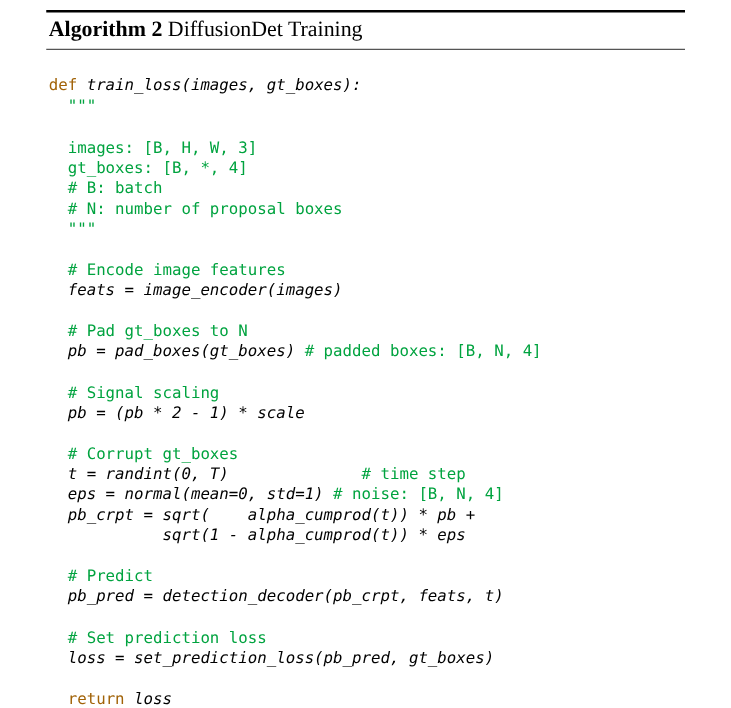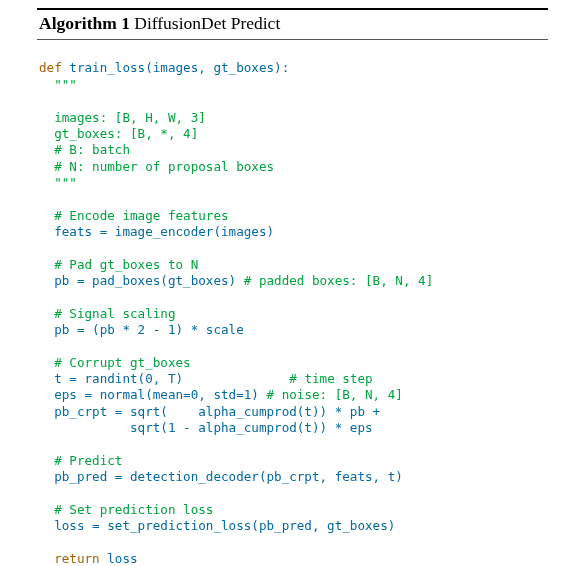--- a/index.html
+++ b/index.html
@@ -52,30 +52,30 @@
     white-space: pre;
     color: #3b3b3b;
   }
   .ln {
     display: block;
     height: 16.35px;
     white-space: pre;
   }
   .kw   { color: #a16207; }
   .cm   { color: #00a33f; }
-  .cd   { color: #0369a1; }
+  .cd   { color: #000000; font-style: italic; }
 </style>
 </head>
 <body>
 
 <div id="algo-box">
 
   <div class="rule-thick"></div>
 
   <div class="algo-title">
-    <span class="label">Algorithm 1</span><span> </span><span class="subject">DiffusionDet Predict</span>
+    <span class="label">Algorithm 2</span><span> </span><span class="subject">DiffusionDet Training</span>
   </div>
 
   <div class="rule-thin"></div>
 
   <pre id="code-block"><span class="ln"><span class="kw">def</span><span class="cd"> train_loss(images, gt_boxes):</span></span><span class="ln"><span class="cm">  """</span></span><span class="ln">&nbsp;</span><span class="ln"><span class="cm">  images: [B, H, W, 3]</span></span><span class="ln"><span class="cm">  gt_boxes: [B, *, 4]</span></span><span class="ln"><span class="cm">  # B: batch</span></span><span class="ln"><span class="cm">  # N: number of proposal boxes</span></span><span class="ln"><span class="cm">  """</span></span><span class="ln">&nbsp;</span><span class="ln"><span class="cm">  # Encode image features</span></span><span class="ln"><span class="cd">  feats = image_encoder(images)</span></span><span class="ln">&nbsp;</span><span class="ln"><span class="cm">  # Pad gt_boxes to N</span></span><span class="ln"><span class="cd">  pb = pad_boxes(gt_boxes) </span><span class="cm"># padded boxes: [B, N, 4]</span></span><span class="ln">&nbsp;</span><span class="ln"><span class="cm">  # Signal scaling</span></span><span class="ln"><span class="cd">  pb = (pb * 2 - 1) * scale</span></span><span class="ln">&nbsp;</span><span class="ln"><span class="cm">  # Corrupt gt_boxes</span></span><span class="ln"><span class="cd">  t = randint(0, T)              </span><span class="cm"># time step</span></span><span class="ln"><span class="cd">  eps = normal(mean=0, std=1) </span><span class="cm"># noise: [B, N, 4]</span></span><span class="ln"><span class="cd">  pb_crpt = sqrt(    alpha_cumprod(t)) * pb +</span></span><span class="ln"><span class="cd">            sqrt(1 - alpha_cumprod(t)) * eps</span></span><span class="ln">&nbsp;</span><span class="ln"><span class="cm">  # Predict</span></span><span class="ln"><span class="cd">  pb_pred = detection_decoder(pb_crpt, feats, t)</span></span><span class="ln">&nbsp;</span><span class="ln"><span class="cm">  # Set prediction loss</span></span><span class="ln"><span class="cd">  loss = set_prediction_loss(pb_pred, gt_boxes)</span></span><span class="ln">&nbsp;</span><span class="ln"><span class="cd">  </span><span class="kw">return</span><span class="cd"> loss</span></span></pre>
 
 </div>
 
 </body></html>

